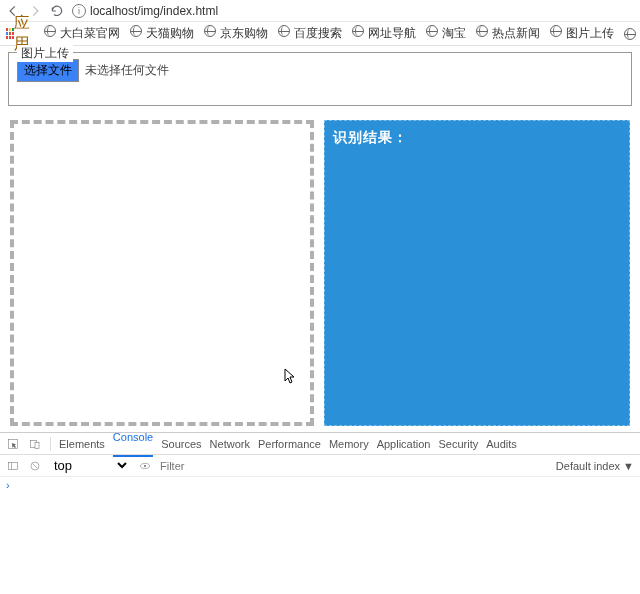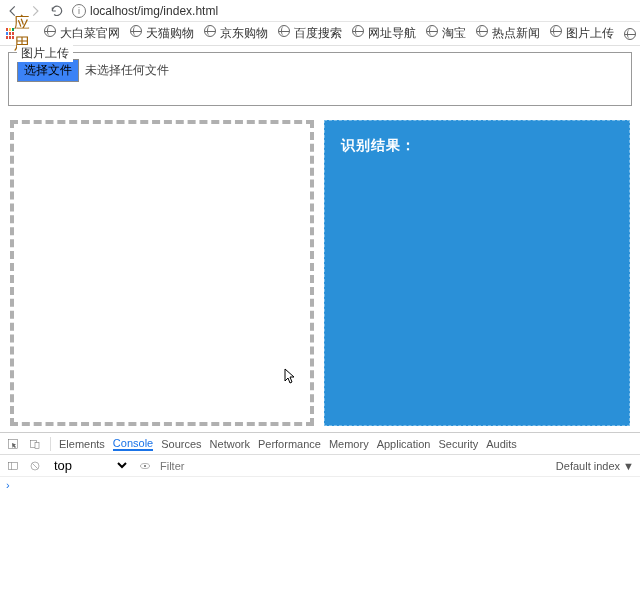--- a/index.html
+++ b/index.html
@@ -30,30 +30,30 @@
   
   .page { padding: 6px 8px; }
   .fieldset { border:1px solid #999; padding: 6px 8px 23px; position:relative; width:100%;}
   .legend { position:absolute; top:-8px; left:8px; background:#fff; padding:0 4px; font-size:12px;}
   .file-row { display:flex; align-items:center; gap:6px;}
   .file-btn { border:1px solid #888; background:#3b82f6; padding:2px 6px; font-size:12px;}
   .file-txt { font-size:12px; color:#444;}
 
   .panels { display:flex; gap:10px; margin-top:14px; padding:0 2px;}
   .drop-zone { width:304px; height:306px; border:4px dashed #b0b0b0; background:#fff;}
-  .result-box { flex:1; height:306px; background:#2a90d8; border:1px dashed #7abde9; padding:16px;}
+  .result-box { flex:1; height:306px; background:#2a90d8; border:1px dashed #7abde9; padding:8px;}
   .result-title { color:#fff; font-weight:bold; font-size:14px; letter-spacing:1px;}
 
   
   .devtools { border-top:1px solid #ccc; font-size:11px; color:#555;}
   .dt-tabs { height:22px; display:flex; align-items:center; border-bottom:1px solid #ddd; gap:8px; padding:0 6px;}
   .dt-icon { width:14px;height:14px;display:flex;align-items:center;justify-content:center;color:#666;}
   .dt-sep{width:1px;height:14px;background:#ddd;}
   .dt-tab{color:#555;cursor:default;}
-  .dt-tab.active{color:#1a73e8;border-bottom:2px solid #1a73e8;padding-bottom:0;}
+  .dt-tab.active{color:#1a73e8;border-bottom:2px solid #1a73e8;padding-bottom:12px;}
   .dt-toolbar{height:22px;display:flex;align-items:center;border-bottom:1px solid #eee;gap:8px;padding:0 6px;}
   .dt-select{border:none;background:transparent;font-size:13px;min-width:80px;}
   .dt-filter{border:none;background:transparent;font-size:11px;flex:1;color:#999;}
   .dt-levels{font-size:11px;color:#555;margin-left:auto;}
   .dt-console{height:12px;padding:2px 6px;color:#1a73e8;font-size:11px;}
   .devtools-space{height:130px;}
 
   .cursor{position:absolute;left:284px;top:368px;width:12px;height:16px;pointer-events:none;}
 
   svg { display:block; }

